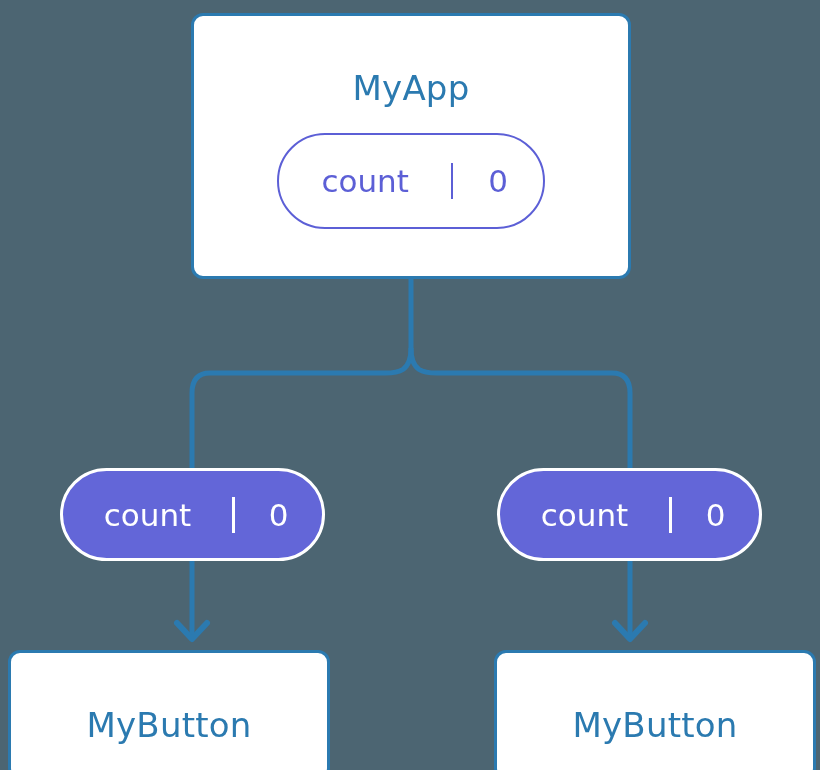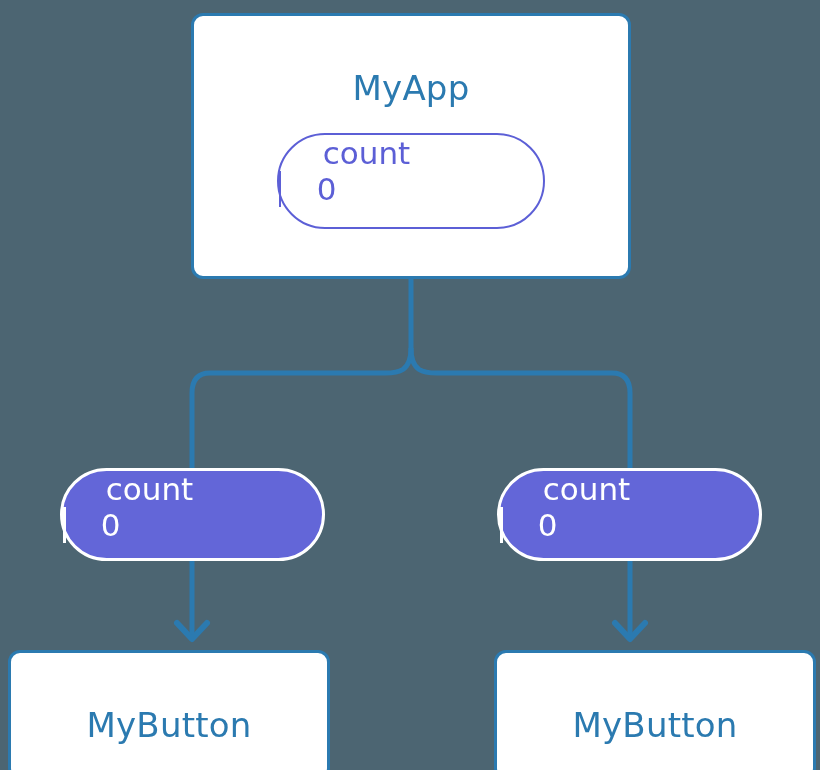--- a/index.html
+++ b/index.html
@@ -71,25 +71,24 @@
     height: 130px;
   }
   .leaf-title {
     margin-top: 52px;
   }
 
   
   .state-pill {
     position: absolute;
     display: flex;
-    align-items: flex-start;
+    align-items: center;
     box-sizing: border-box;
     border-radius: 999px;
     z-index: 3;
-    flex-direction: column;
   }
   .pill-key, .pill-value {
     display: flex;
     align-items: center;
     justify-content: center;
     box-sizing: border-box;
     font-size: 31px;
     font-weight: 400;
     white-space: nowrap;
   }

